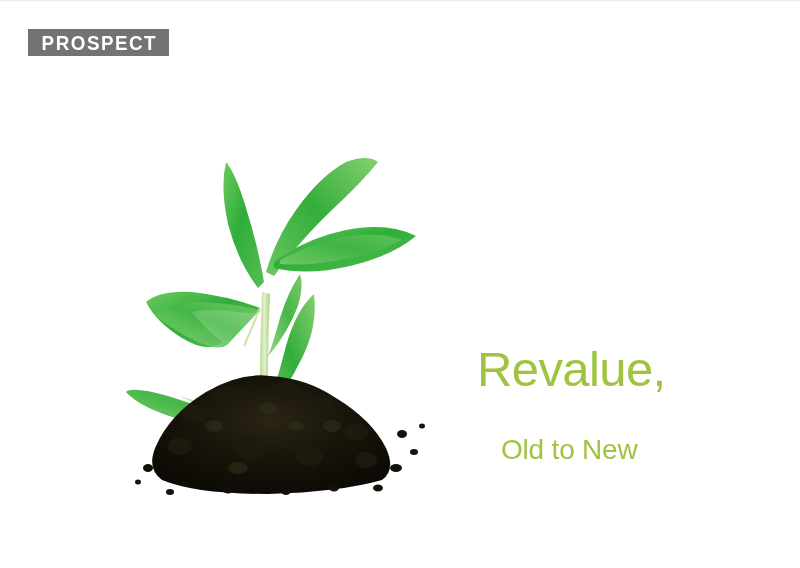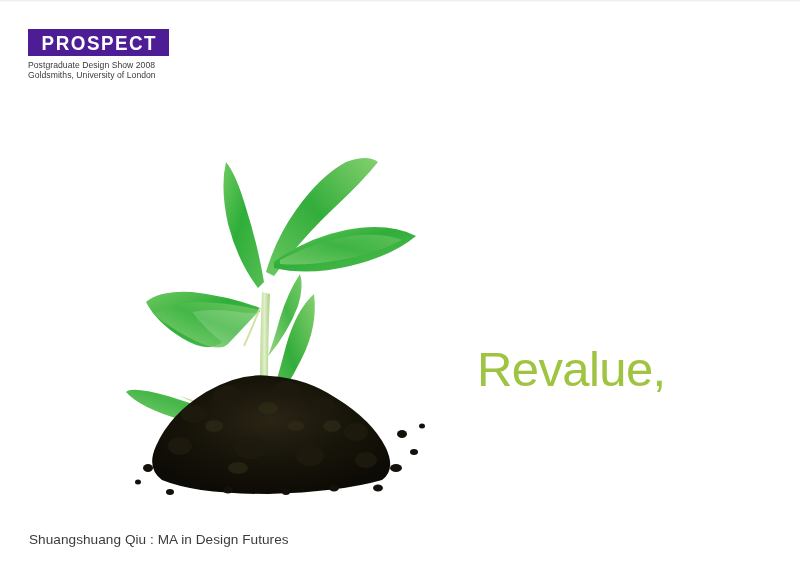--- a/index.html
+++ b/index.html
@@ -17,21 +17,21 @@
   }
   
   .top-edge {
     position:absolute; left:0; top:0; width:800px; height:2px;
     background:linear-gradient(to bottom,#e9e9e9,#ffffff);
   }
   
   .logo-block { position:absolute; left:28px; top:29px; }
   .logo-bar {
     width:141px; height:27px;
-    background:#4c1d95;
+    background:#737373;
     display:flex; align-items:center; justify-content:center;
   }
   .logo-word {
     color:#ffffff;
     font-family:"Liberation Sans", sans-serif;
     font-weight:bold;
     font-size:20px;
     letter-spacing:1.6px;
     line-height:1;
     transform:scaleX(0.94);
@@ -92,24 +92,20 @@
 </head>
 <body>
 
 <div id="page">
 
   <div class="top-edge"></div>
 
   <div class="logo-block">
     <div class="logo-bar">
       <span class="logo-word">PROSPECT</span>
-    </div>
-    <div class="logo-sub">
-      <div>Postgraduate Design Show 2008</div>
-      <div>Goldsmiths, University of London</div>
     </div>
   </div>
 
   <div class="plant-wrap">
     <svg class="plant-svg" viewBox="0 0 330 400" xmlns="http://www.w3.org/2000/svg">
       <defs>
         <linearGradient id="stemG" x1="0" y1="0" x2="1" y2="0">
           <stop offset="0%" stop-color="#b9d98e"></stop>
           <stop offset="45%" stop-color="#e2efcd"></stop>
           <stop offset="100%" stop-color="#a9cf7c"></stop>
@@ -205,17 +201,17 @@
           <ellipse cx="176" cy="396" rx="4" ry="3"></ellipse>
           <ellipse cx="60" cy="396" rx="4" ry="3"></ellipse>
           <ellipse cx="224" cy="392" rx="5" ry="3.5"></ellipse>
         </g>
       </g>
     </svg>
   </div>
 
   <div class="headline">
     <div class="title-main">Revalue,</div>
+    <div class="title-sub">Old to New</div>
   </div>
 
-  <div class="caption">Shuangshuang Qiu : MA in Design Futures</div>
 
 </div>
 
 </body></html>

